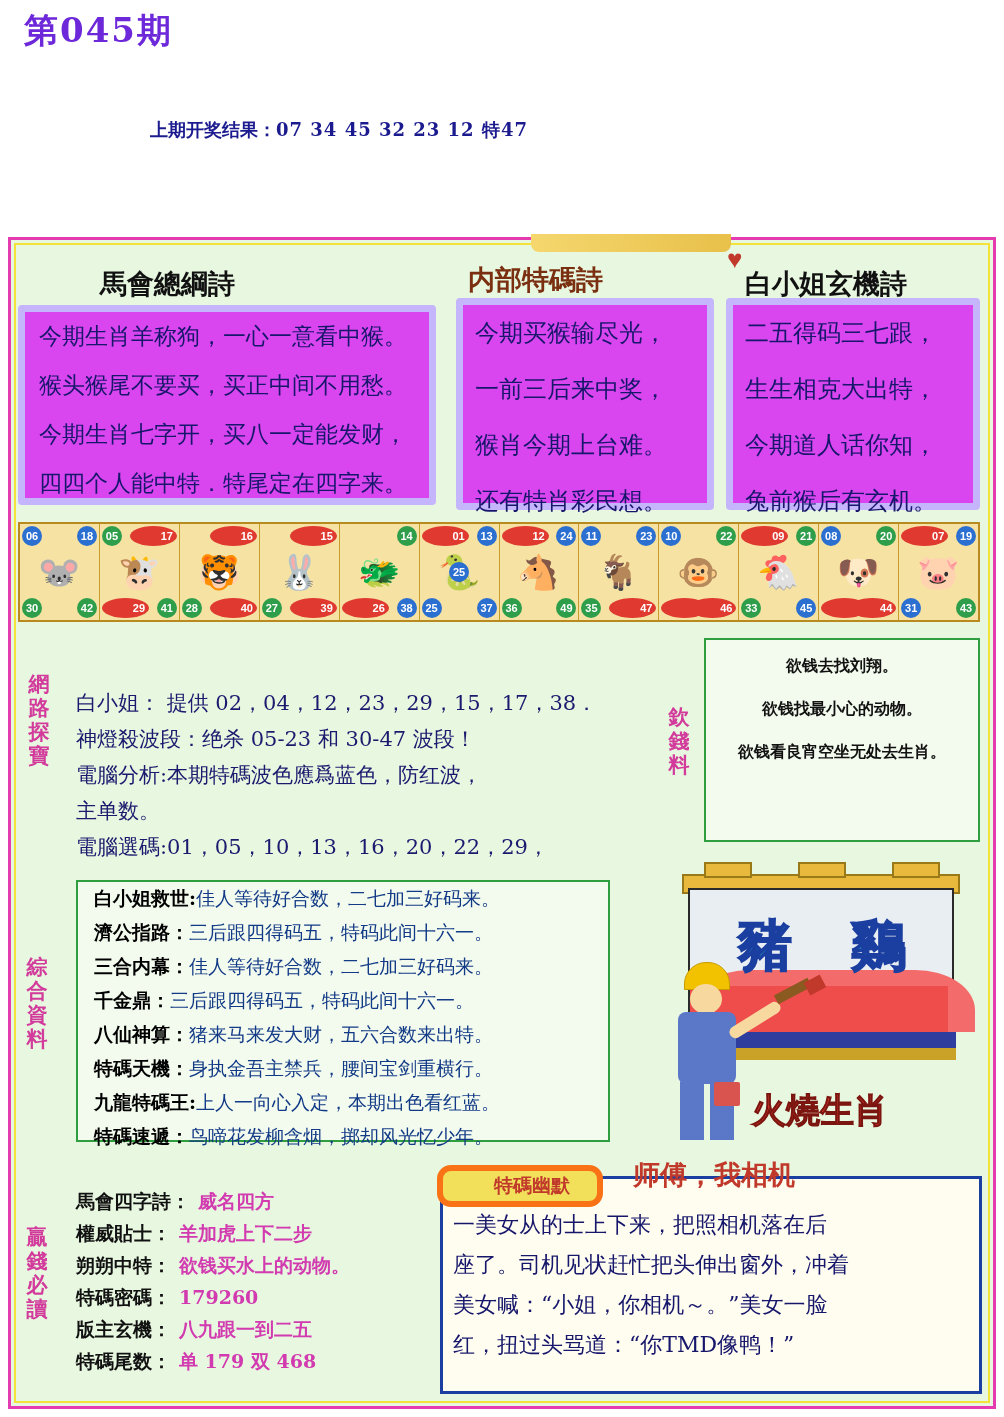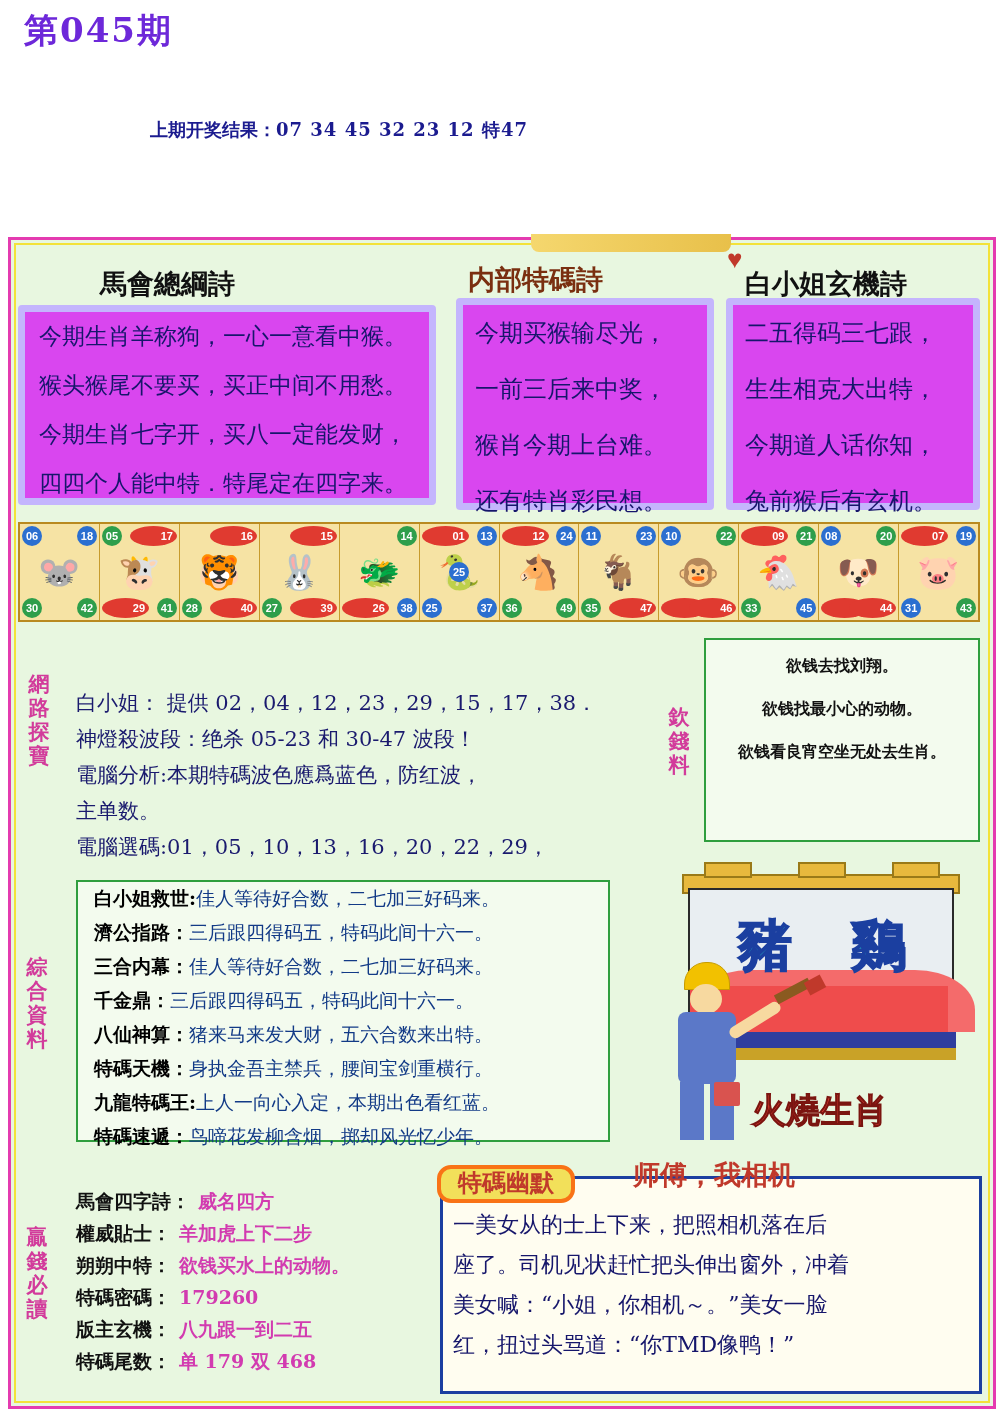--- a/index.html
+++ b/index.html
@@ -213,23 +213,24 @@
   .tip-row .name{color:#111;font-weight:bold;}
   .tip-row .val{color:#d23bb0;font-weight:bold;margin-left:8px;}
 
   
   .joke{
     position:absolute;left:440px;top:1176px;width:542px;height:218px;
     border:3px solid #1b3fa0;background:#fffdf0;box-sizing:border-box;
   }
   .joke-badge{
     position:absolute;left:-6px;top:-14px;width:130px;height:30px;
-    background:#f2e05a;border:4px solid #f97316;border-radius:14px;
-    color:#c0392b;font-weight:bold;font-size:24px;text-align:center;line-height:28px;
-    font-family:"DejaVu Serif", serif;
+    background:#f2e05a;border:6px solid #f97316;border-radius:14px;
+    color:#c0392b;font-weight:bold;font-size:19px;text-align:center;line-height:28px;
+    font-family:"DejaVu Serif", serif;
+    padding-left:24px;
   }
   .joke-title{
     position:absolute;left:190px;top:-22px;font-size:27px;font-weight:bold;color:#c0392b;
     font-family:"DejaVu Serif", serif;white-space:nowrap;
   }
   .joke-line{
     font-size:22px;color:#16166b;white-space:nowrap;padding:5px 0 5px 10px;
     font-family:"DejaVu Serif", serif;
   }
   .joke-body{padding-top:26px;}

